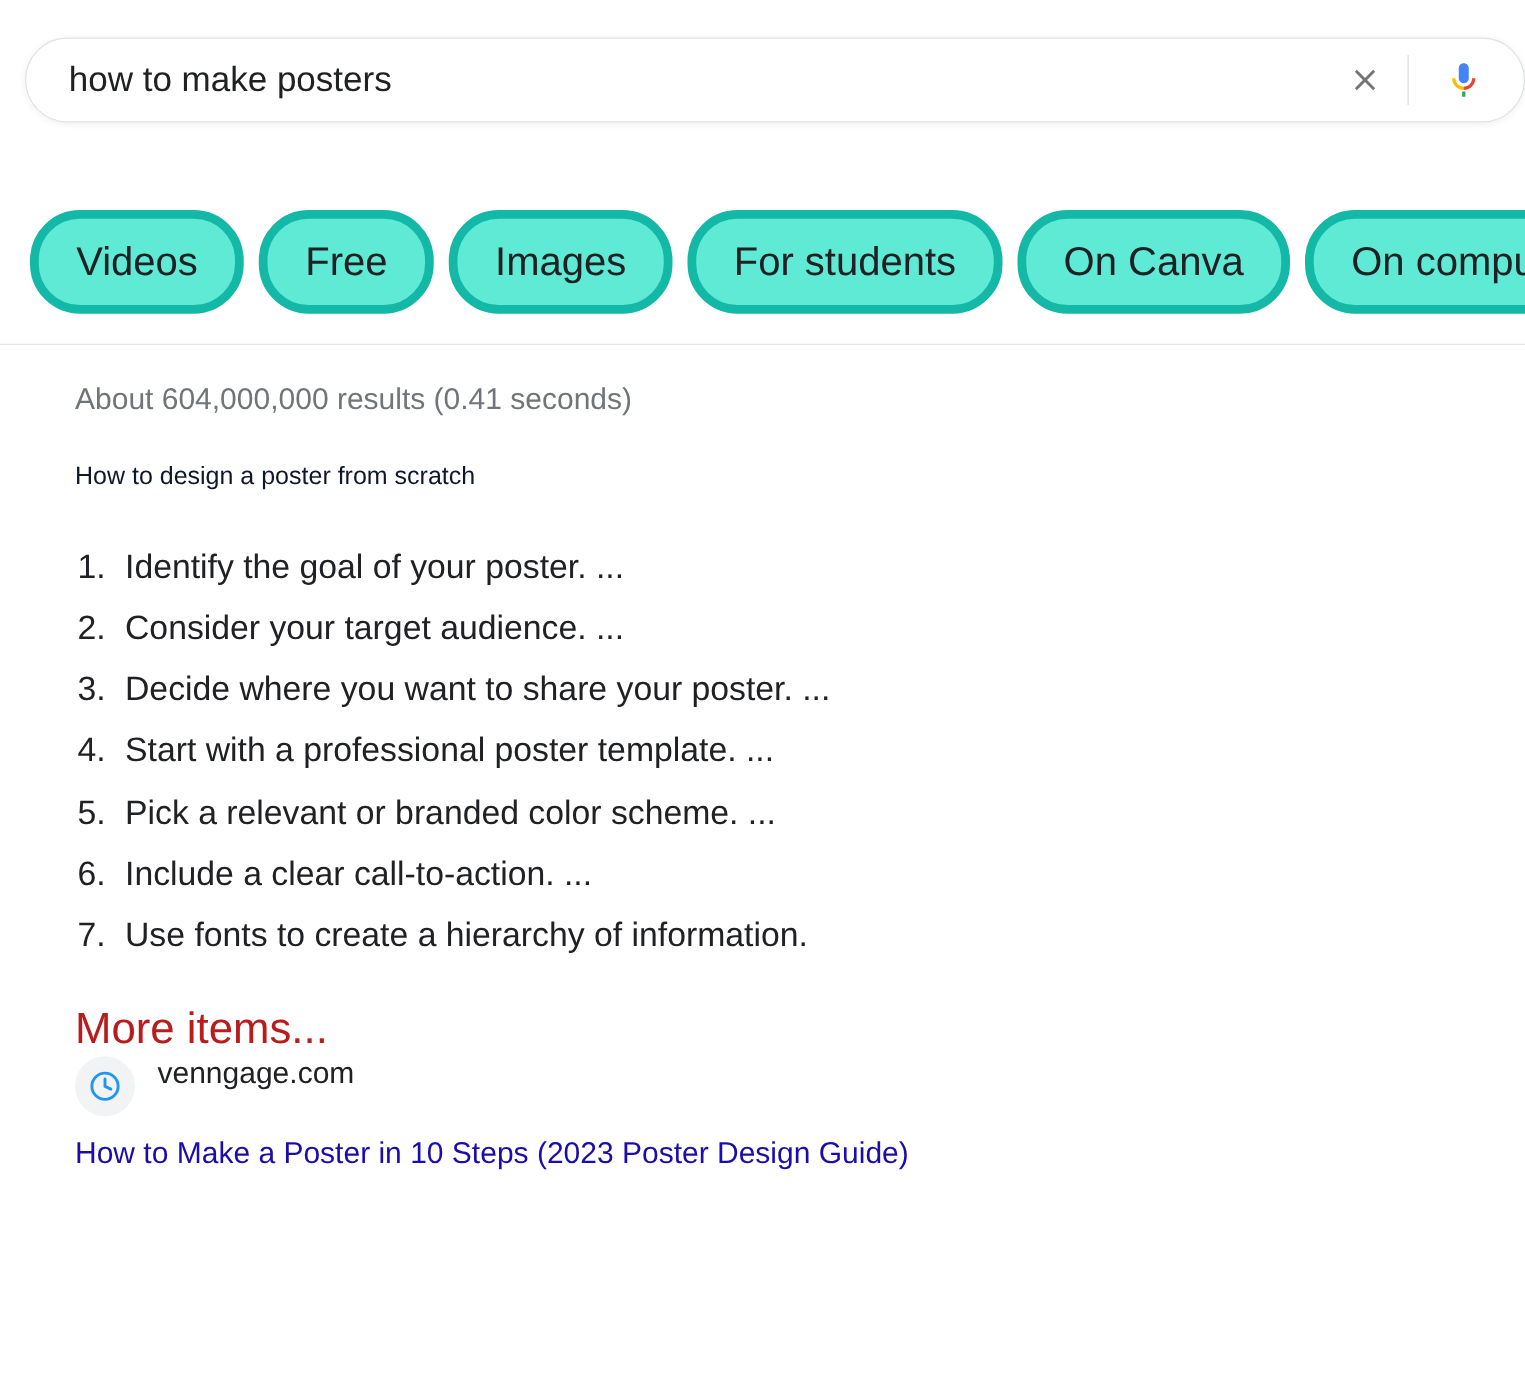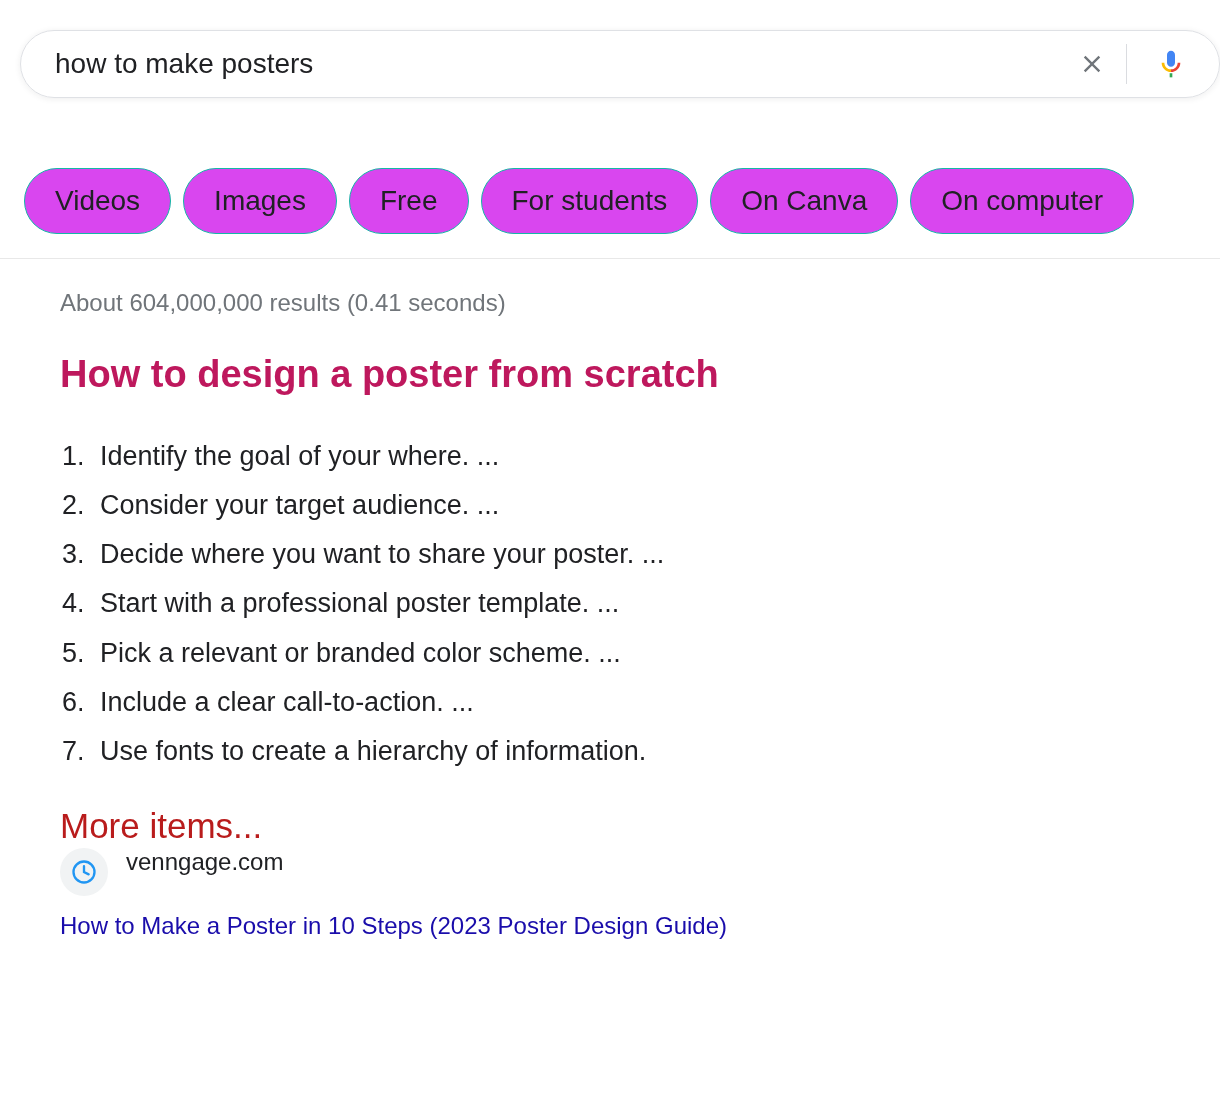--- a/index.html
+++ b/index.html
@@ -57,43 +57,43 @@
     }
     .filter-chips {
       display: flex;
       gap: 12px;
       padding: 70px 0 24px 24px;
       border-bottom: 1px solid #e8e8e8;
       overflow: hidden;
       white-space: nowrap;
     }
     .chip {
-      border: 1px solid #14b8a6;
+      border: 7px solid #14b8a6;
       border-radius: 40px;
-      background: #d946ef;
+      background: #5eead4;
       padding: 16px 30px;
-      font-size: 28px;
+      font-size: 32px;
       color: #202124;
       cursor: pointer;
       font-family: Arial, sans-serif;
       white-space: nowrap;
       flex-shrink: 0;
     }
     .content {
       padding: 30px 0 0 60px;
     }
     .result-stats {
       color: #70757a;
       font-size: 24px;
       margin-bottom: 36px;
     }
     .snippet-title {
-      font-size: 38px;
-      color: #be185d;
-      font-weight: 700;
+      font-size: 20px;
+      color: #0f172a;
+      font-weight: 400;
       margin-bottom: 36px;
     }
     .snippet-list {
       list-style: none;
       counter-reset: item;
       margin-bottom: 30px;
     }
     .snippet-list li {
       counter-increment: item;
       font-size: 27px;
@@ -185,34 +185,34 @@
         <path fill="#34a853" d="M11 18.92h2V22h-2z"></path>
         <path fill="#fbbc04" d="M7 11c0 2.76 2.24 5 5 5v2c-3.87 0-7-3.13-7-7h2z"></path>
         <path fill="#ea4335" d="M12 16c2.76 0 5-2.24 5-5h2c0 3.87-3.13 7-7 7v-2z"></path>
       </svg>
     </button>
   </div>
 </div>
 
 <div class="filter-chips">
   <button class="chip">Videos</button>
+  <button class="chip">Free</button>
   <button class="chip">Images</button>
-  <button class="chip">Free</button>
   <button class="chip">For students</button>
   <button class="chip">On Canva</button>
   <button class="chip">On computer</button>
 </div>
 
 <div class="content">
   <div class="result-stats">About 604,000,000 results (0.41 seconds)</div>
 
   <div>
     <h2 class="snippet-title">How to design a poster from scratch</h2>
     <ol class="snippet-list">
-      <li>Identify the goal of your where. ...</li>
+      <li>Identify the goal of your poster. ...</li>
       <li>Consider your target audience. ...</li>
       <li>Decide where you want to share your poster. ...</li>
       <li>Start with a professional poster template. ...</li>
       <li>Pick a relevant or branded color scheme. ...</li>
       <li>Include a clear call-to-action. ...</li>
       <li>Use fonts to create a hierarchy of information.</li>
     </ol>
     <a class="more-items">More items...</a>
   </div>
 

